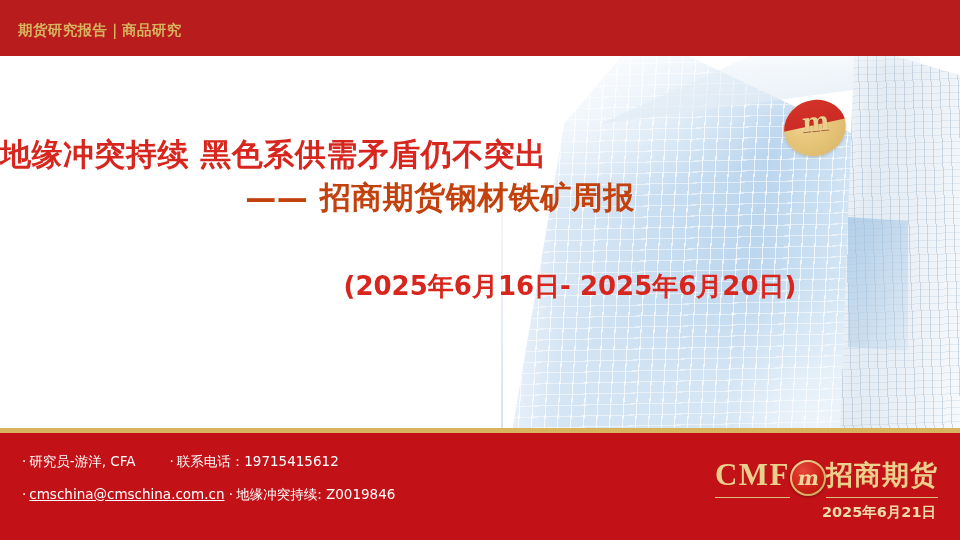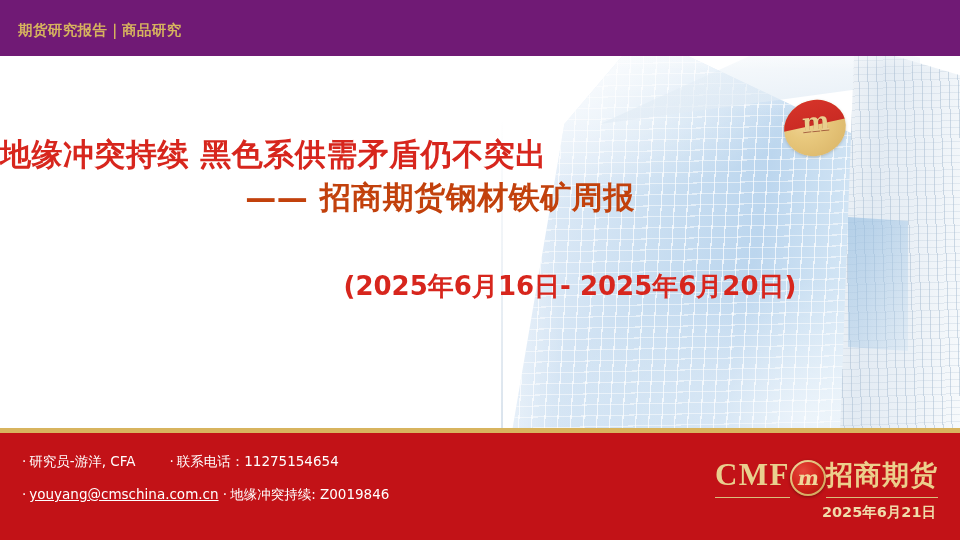--- a/index.html
+++ b/index.html
@@ -10,21 +10,21 @@
     font-family:"Liberation Sans","DejaVu Sans",sans-serif;
     -webkit-font-smoothing:antialiased;
   }
   #slide{
     position:relative;width:960px;height:540px;overflow:hidden;background:#ffffff;
   }
 
   
   .header-bar{
     position:absolute;left:0;top:0;width:960px;height:56px;
-    background:#701a75;z-index:40;
+    background:#b91c1c;z-index:40;
   }
   .header-kicker{
     position:absolute;left:18px;top:21px;
     font-size:14.5px;font-weight:bold;letter-spacing:.4px;
     color:#d6b35e;white-space:nowrap;
   }
 
   
   .photo-wrap{
     position:absolute;left:0;top:0;width:960px;height:432px;
@@ -250,25 +250,25 @@
     <div class="title-line1">地缘冲突持续 黑色系供需矛盾仍不突出</div>
     <div class="title-line2">—— 招商期货钢材铁矿周报</div>
     <div class="subtitle">(2025年6月16日- 2025年6月20日)</div>
   </div>
 
   <div class="gold-strip"></div>
 
   <div class="footer">
 
     <div class="footer-line l1">
-      <span class="fdot">·</span><span>研究员-游洋, CFA</span><span class="fgap"></span><span class="fdot">·</span><span>联系电话：11275154654</span>
+      <span class="fdot">·</span><span>研究员-游洋, CFA</span><span class="fgap"></span><span class="fdot">·</span><span>联系电话：19715415612</span>
     </div>
 
     <div class="footer-line l2">
-      <span class="fdot">·</span><span class="fmail">youyang@cmschina.com.cn</span>
+      <span class="fdot">·</span><span class="fmail">cmschina@cmschina.com.cn</span>
       <span class="fdot">·</span><span>地缘冲突持续: Z0019846</span>
     </div>
 
     <div class="logo">
       <span class="logo-cmf">CMF</span>
       <span class="logo-mark">
         <span class="inner"></span>
         <span class="glyph">m</span>
       </span>
       <span class="logo-cn">招商期货</span>

